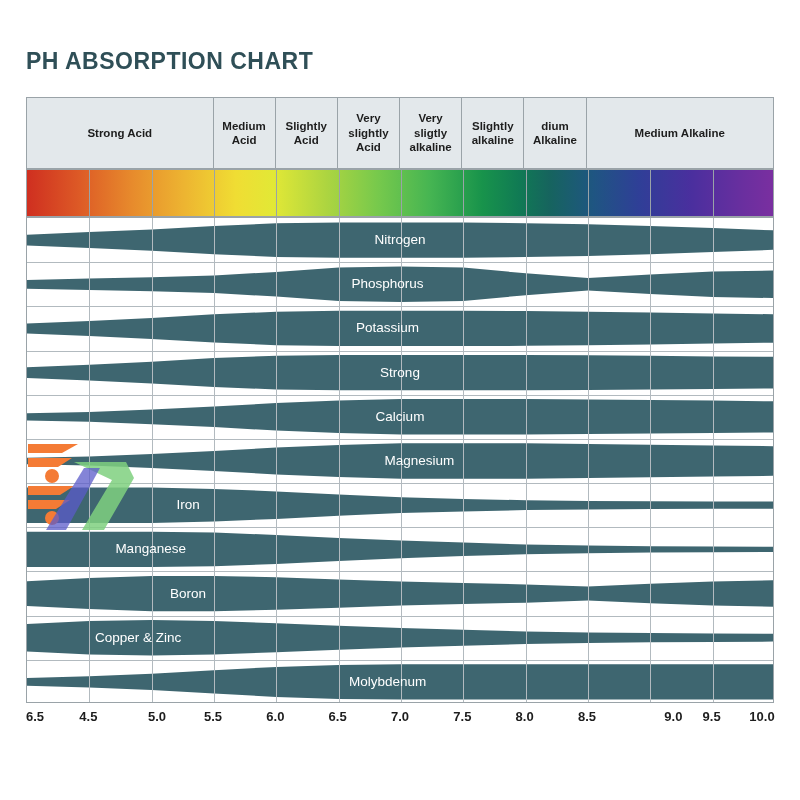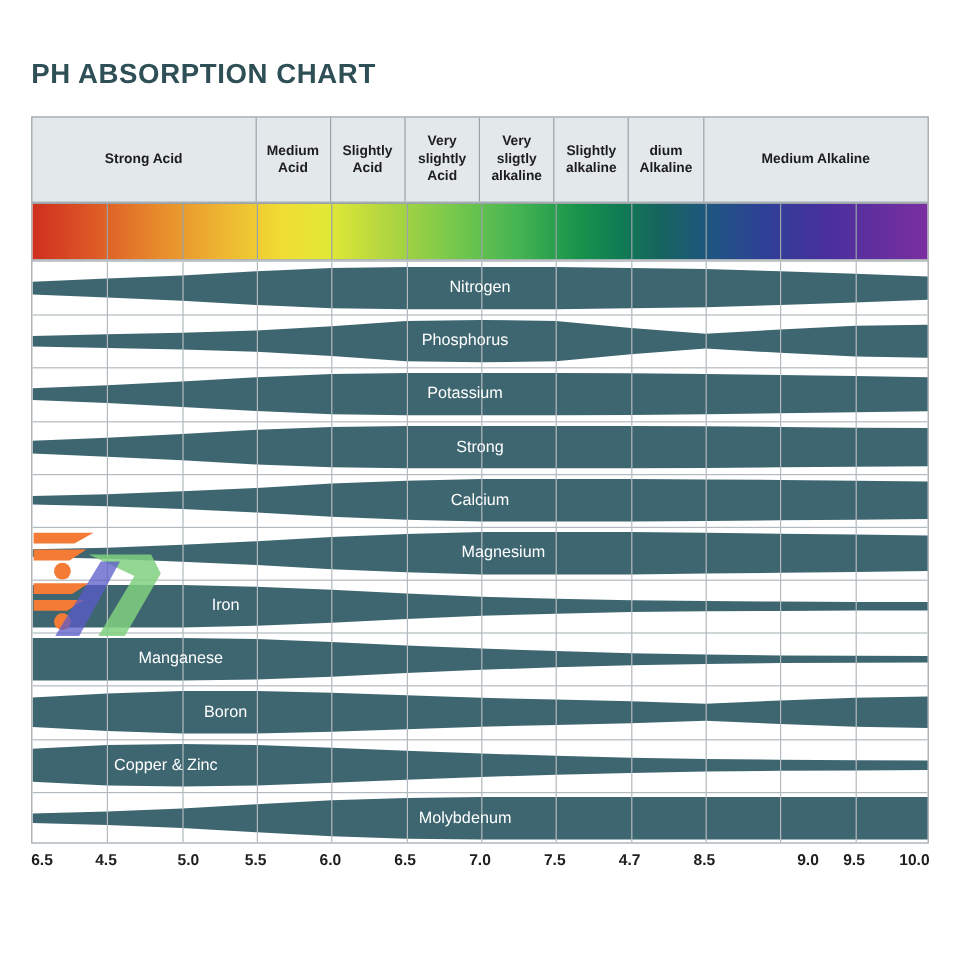--- a/index.html
+++ b/index.html
@@ -260,21 +260,21 @@
 
   <div class="axis">
       <div class="axis-tick" style="left: 9px;">6.5</div>
       <div class="axis-tick" style="left: 62.3333px;">4.5</div>
       <div class="axis-tick" style="left: 131px;">5.0</div>
       <div class="axis-tick" style="left: 187px;">5.5</div>
       <div class="axis-tick" style="left: 249.333px;">6.0</div>
       <div class="axis-tick" style="left: 311.667px;">6.5</div>
       <div class="axis-tick" style="left: 374px;">7.0</div>
       <div class="axis-tick" style="left: 436.333px;">7.5</div>
-      <div class="axis-tick" style="left: 498.667px;">4.7</div>
+      <div class="axis-tick" style="left: 498.667px;">8.0</div>
       <div class="axis-tick" style="left: 561px;">8.5</div>
       <div class="axis-tick" style="left: 623.333px; margin-left: 24px;">9.0</div>
       <div class="axis-tick" style="left: 685.667px;">9.5</div>
       <div class="axis-tick" style="left: 736px;">10.0</div>
     </div>
 
   <svg id="watermark" viewBox="0 0 150 95">
     <g fill="#f47b35">
       <path d="M2 2 L52 2 L36 11 L2 11 Z"></path>
       <path d="M2 16 L46 16 L32 25 L2 25 Z"></path>

